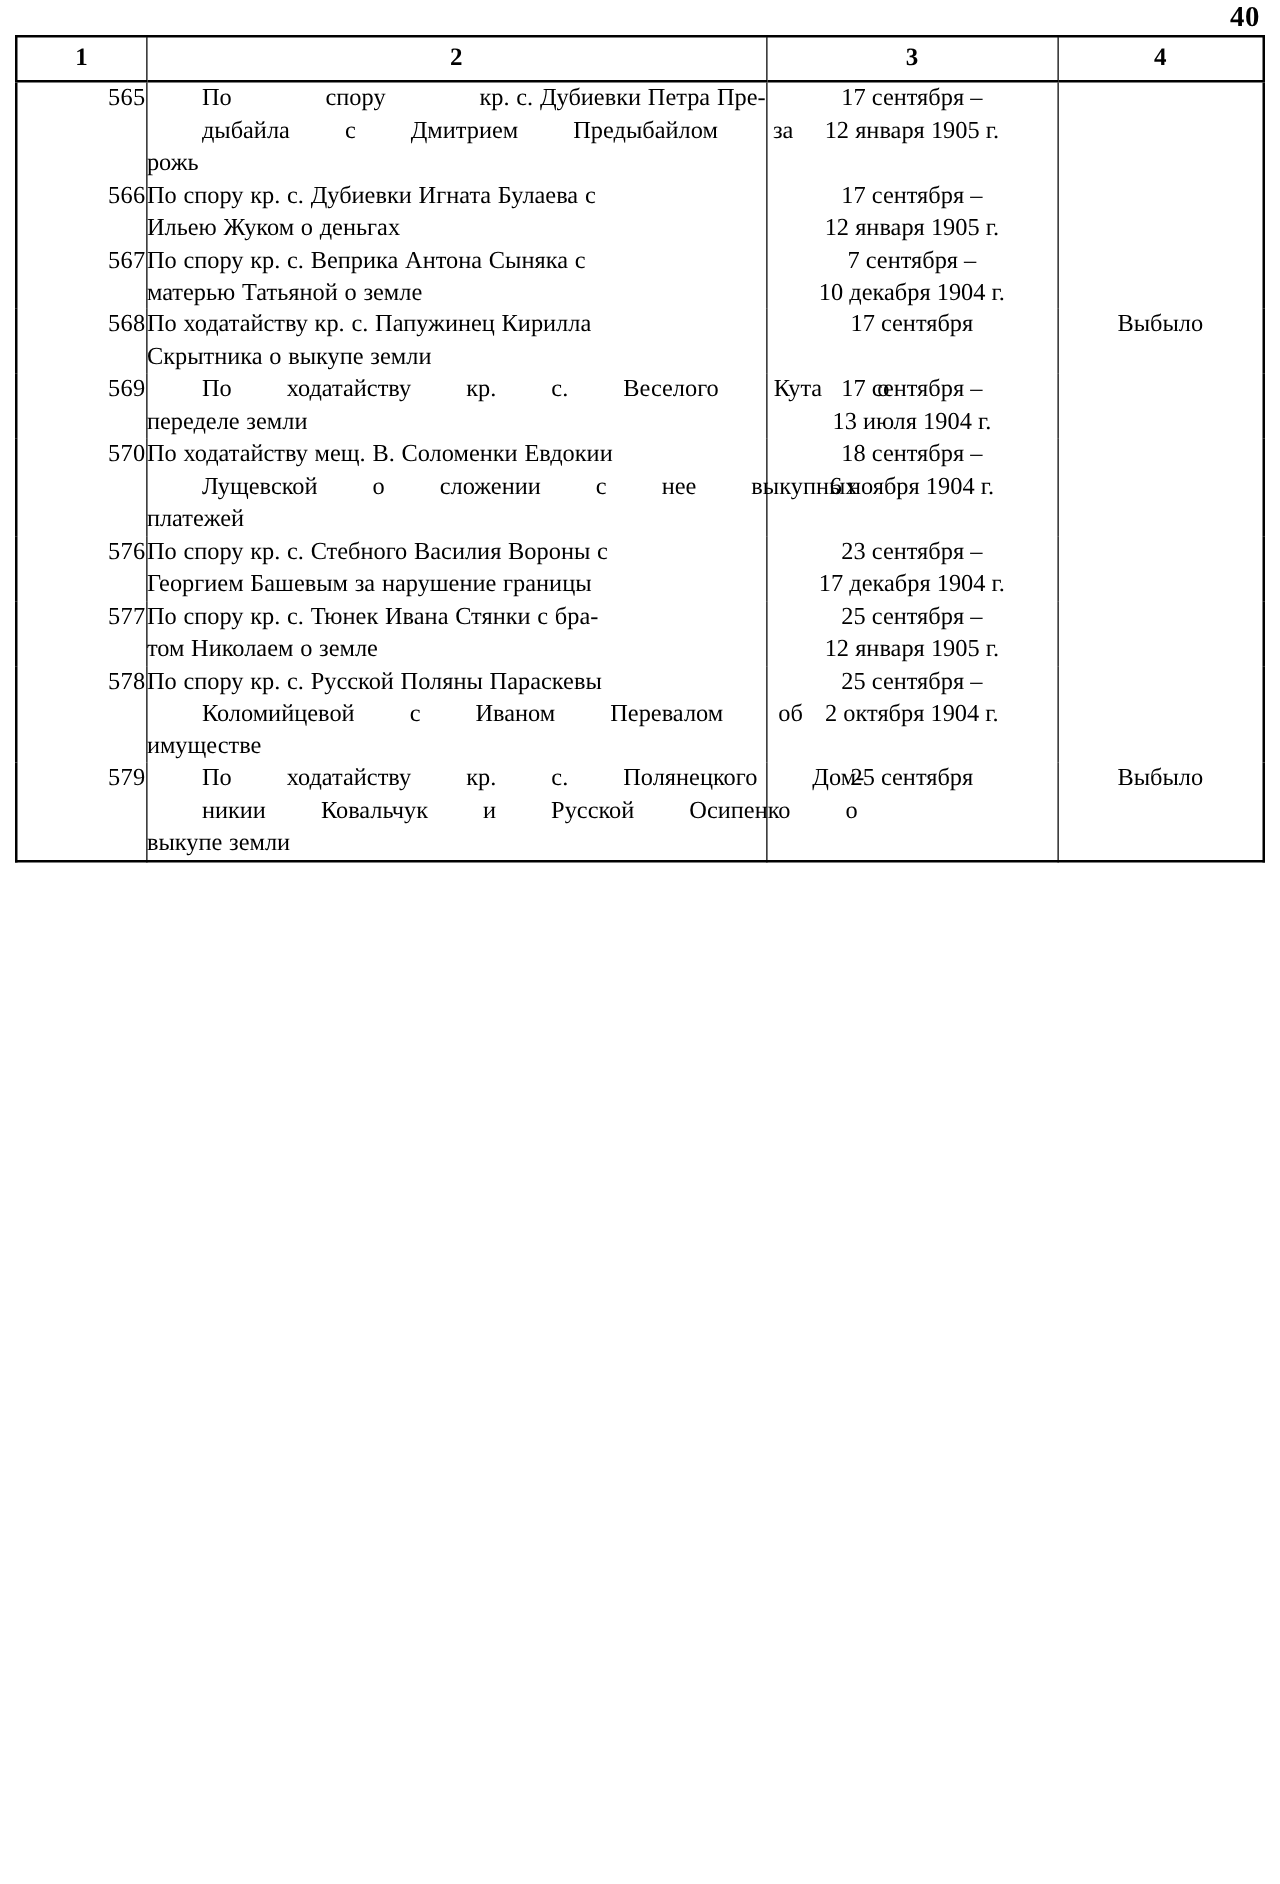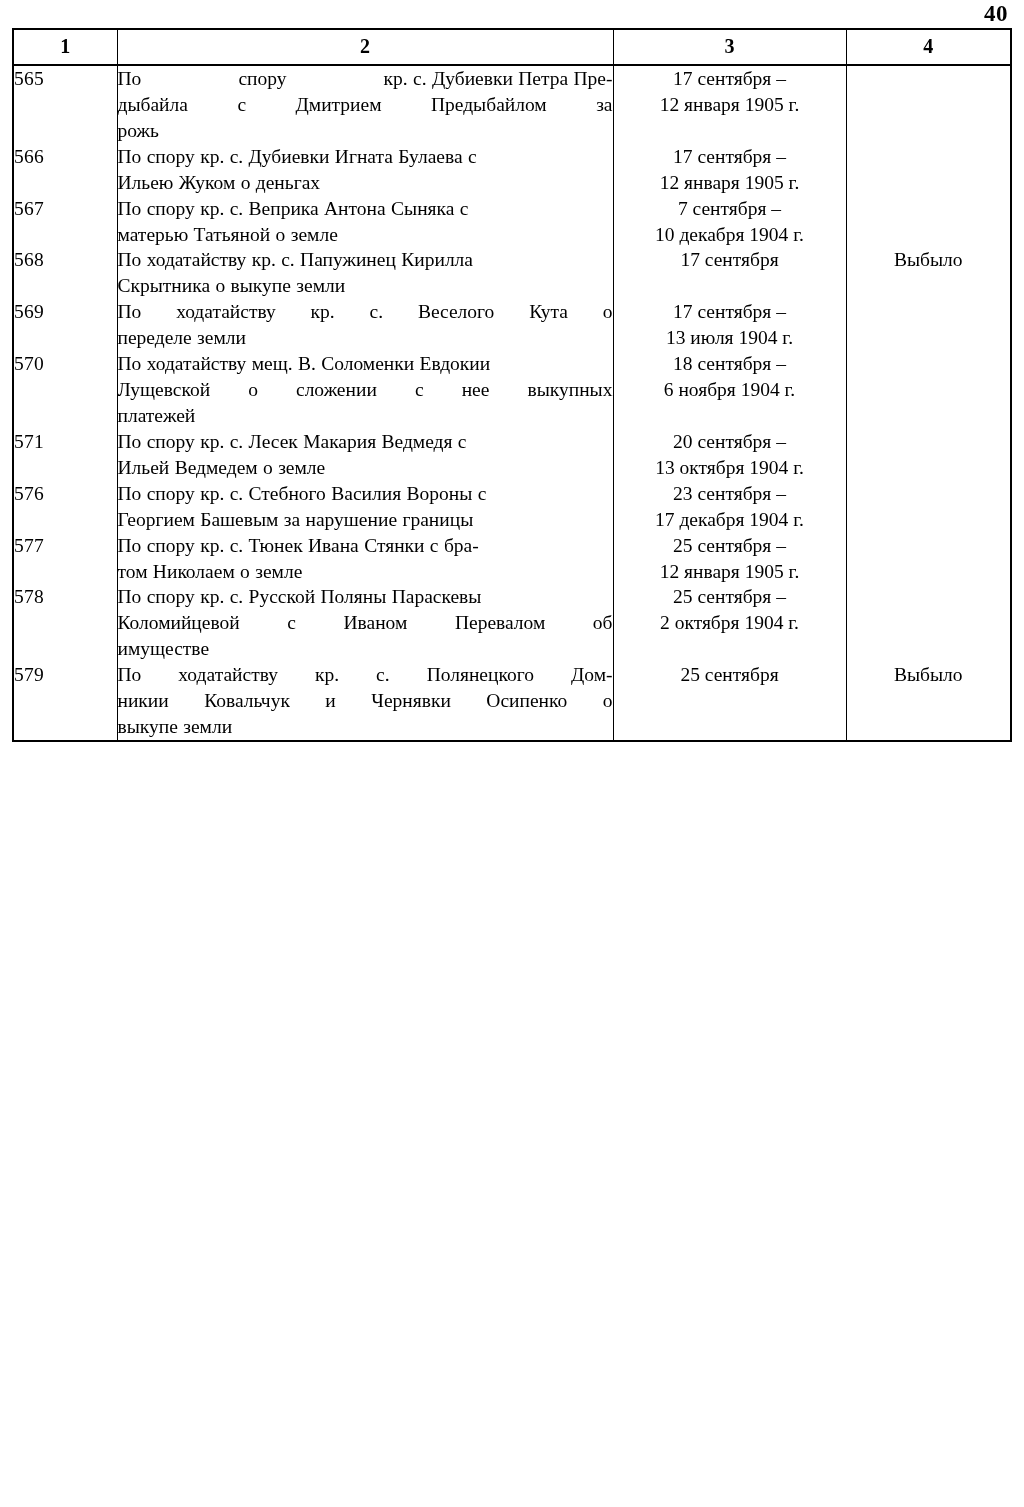--- a/index.html
+++ b/index.html
@@ -76,21 +76,21 @@
     border-right: 1.5px solid #000;
     vertical-align: top;
     padding: 0;
     font-size: 19.5px;
     line-height: 1.33;
   }
   table.register tbody td:last-child { border-right: none; }
 
   
   td.num {
-    text-align: left;
+    text-align: right;
     font-size: 20px;
     padding-top: 13px;
     padding-bottom: 16px;
     letter-spacing: 0.3px;
   }
 
   
   td.desc {
     text-align: justify;
     text-align-last: left;
@@ -100,21 +100,21 @@
   }
   td.desc .line {
     display: block;
     white-space: nowrap;
   }
   td.desc .line.just {
     display: flex;
     justify-content: space-between;
     white-space: normal;
   }
-  td.desc .line.just > span { white-space: pre; }
+  td.desc .line.just > span { white-space: pre; margin-left: 44px; }
 
   
   td.dates {
     text-align: center;
     padding: 13px 6px 16px 6px;
     white-space: pre-line;
   }
 
   
   td.note {
@@ -226,30 +226,20 @@
                 <span>нее</span>
                 <span>выкупных</span>
               </div>
               <div class="line">платежей</div>
             </td>
             <td class="dates">18 сентября –
 6 ноября 1904 г.</td>
             <td class="note"></td>
           </tr>
           <tr>
-            <td class="num">571</td>
-            <td class="desc">
-              <div class="line">По спору  кр. с.  Лесек Макария Ведмедя с</div>
-              <div class="line">Ильей Ведмедем о земле</div>
-            </td>
-            <td class="dates">20 сентября –
-13 октября 1904 г.</td>
-            <td class="note"></td>
-          </tr>
-          <tr>
             <td class="num">576</td>
             <td class="desc">
               <div class="line">По спору  кр. с.  Стебного Василия Вороны с</div>
               <div class="line">Георгием Башевым за нарушение границы</div>
             </td>
             <td class="dates">23 сентября –
 17 декабря 1904 г.</td>
             <td class="note"></td>
           </tr>
           <tr>
@@ -287,21 +277,21 @@
                 <span>ходатайству</span>
                 <span>кр.</span>
                 <span>с.</span>
                 <span>Полянецкого</span>
                 <span>Дом-</span>
               </div>
               <div class="line just">
                 <span>никии</span>
                 <span>Ковальчук</span>
                 <span>и</span>
-                <span>Чернявки</span>
+                <span>Русской</span>
                 <span>Осипенко</span>
                 <span>о</span>
               </div>
               <div class="line">выкупе земли</div>
             </td>
             <td class="dates">25 сентября</td>
             <td class="note">Выбыло</td>
           </tr>
         </tbody>
     </table>

